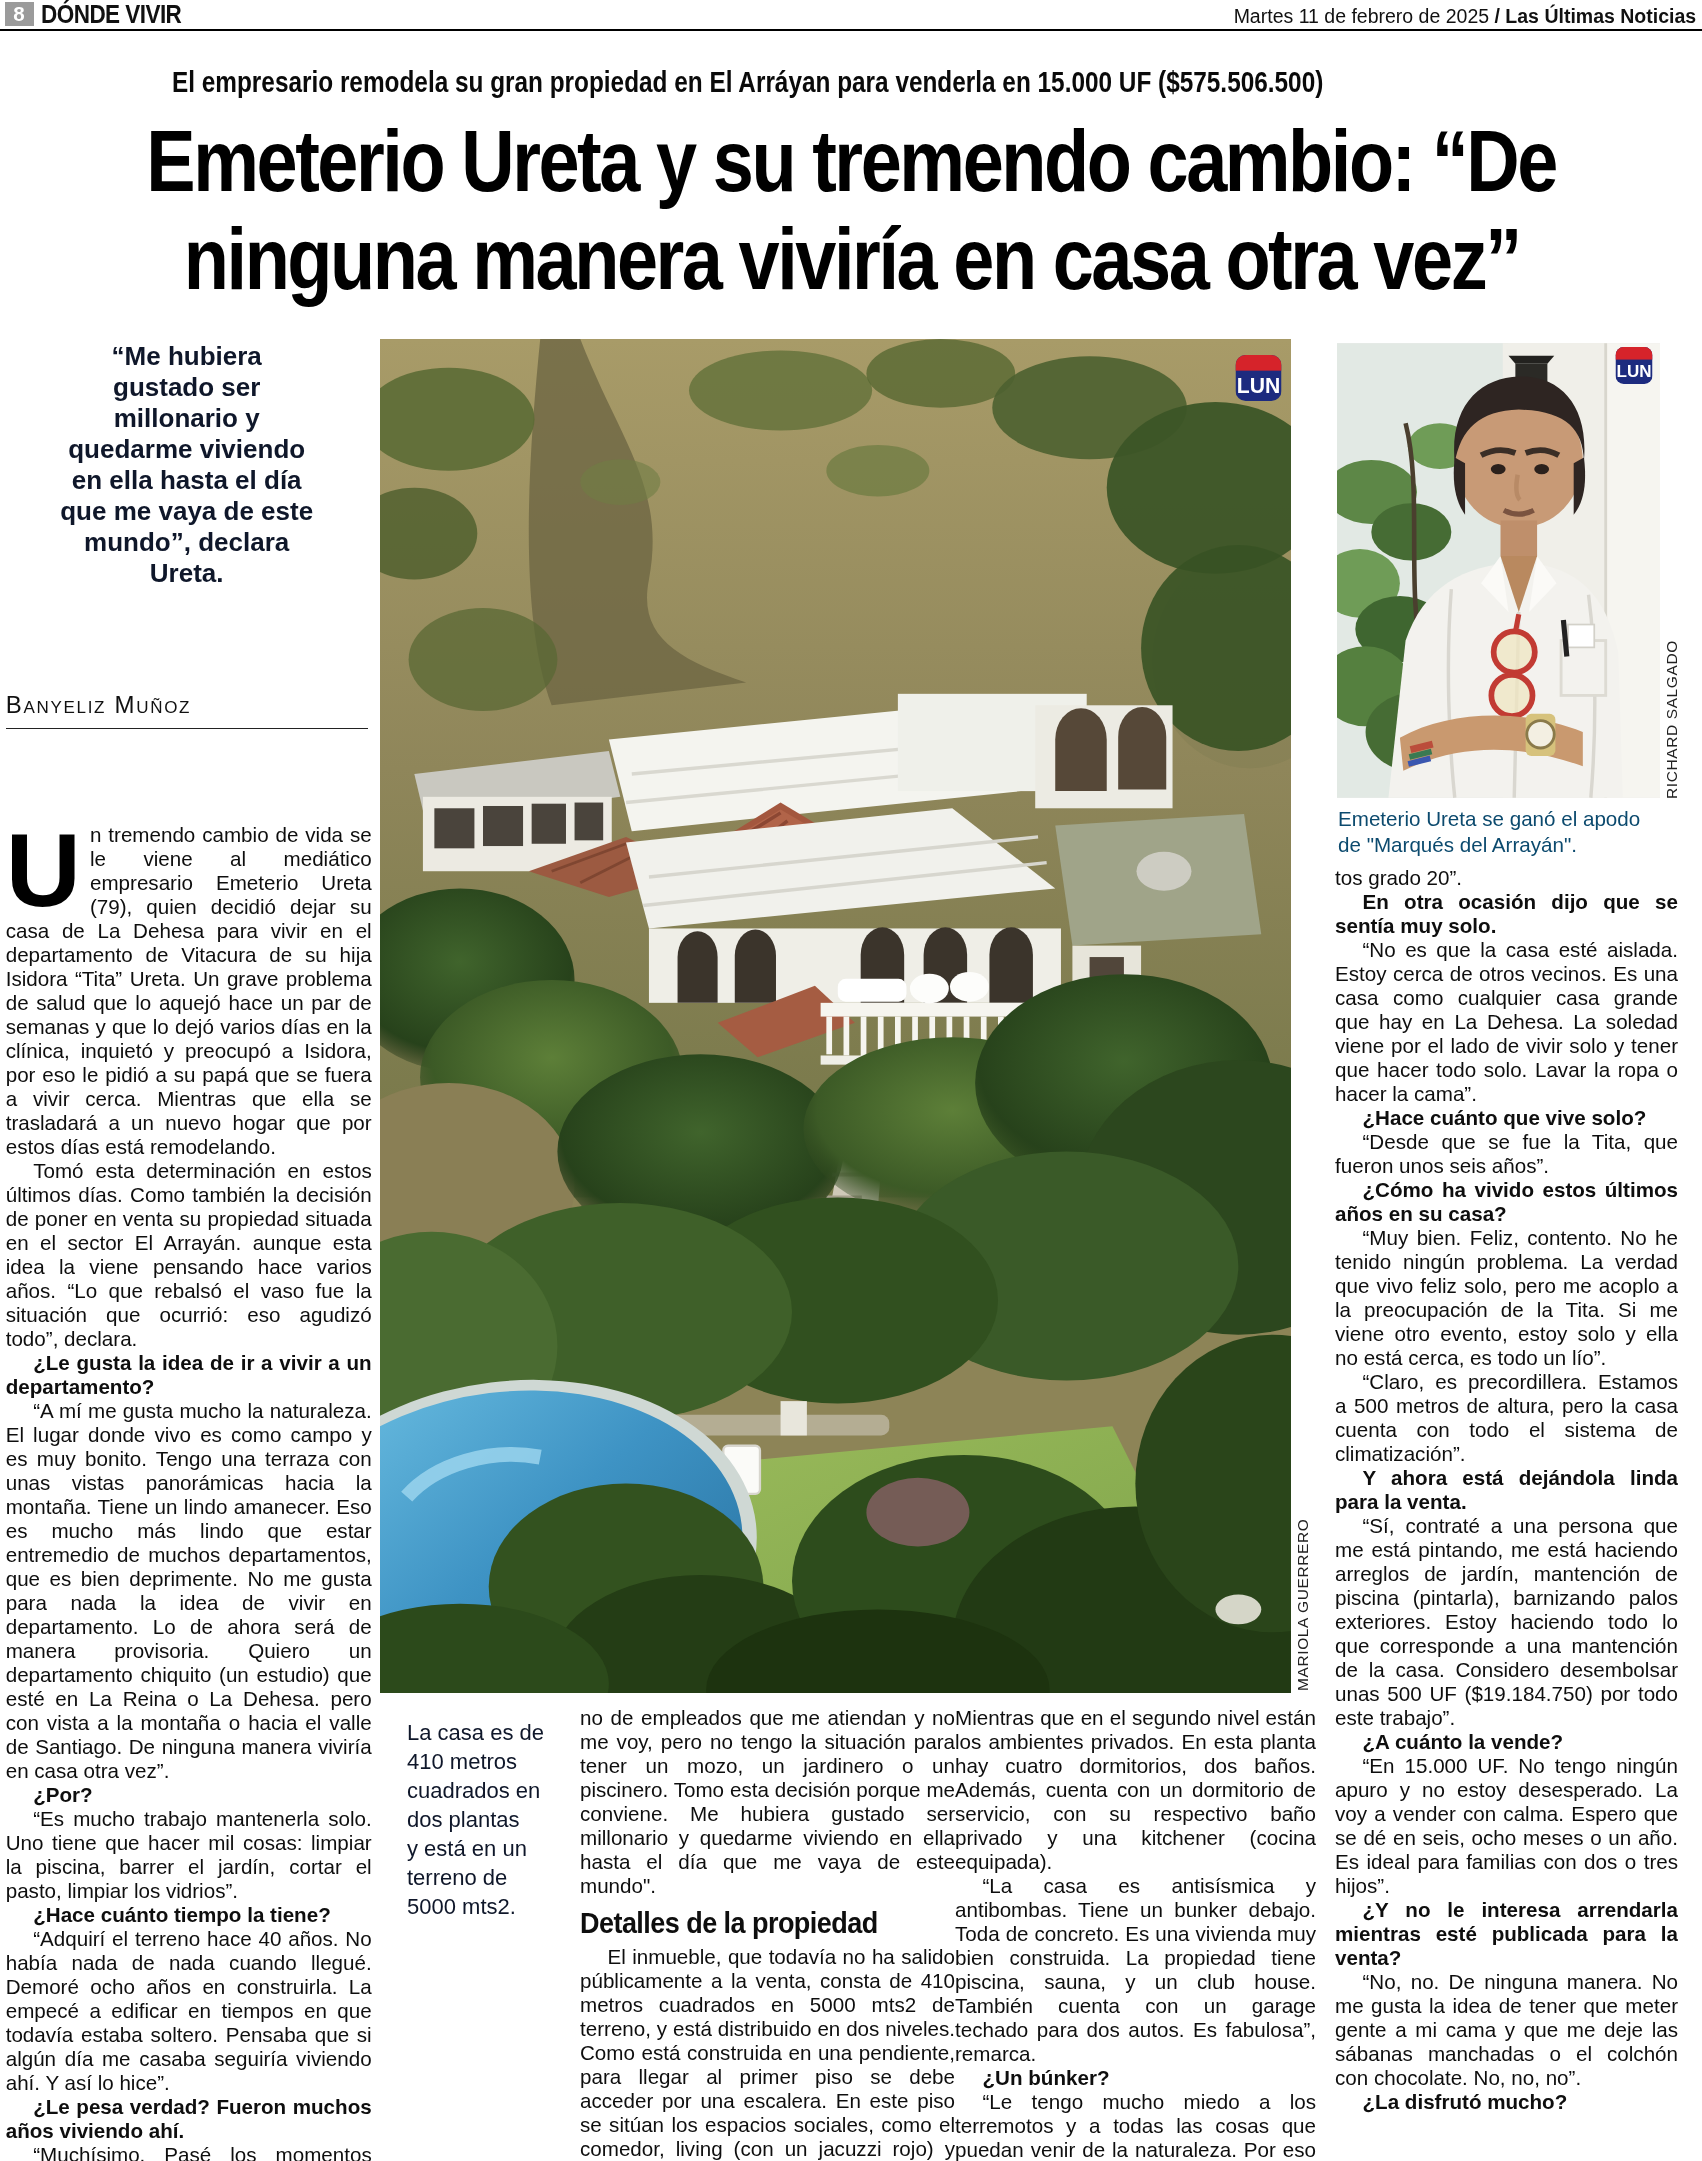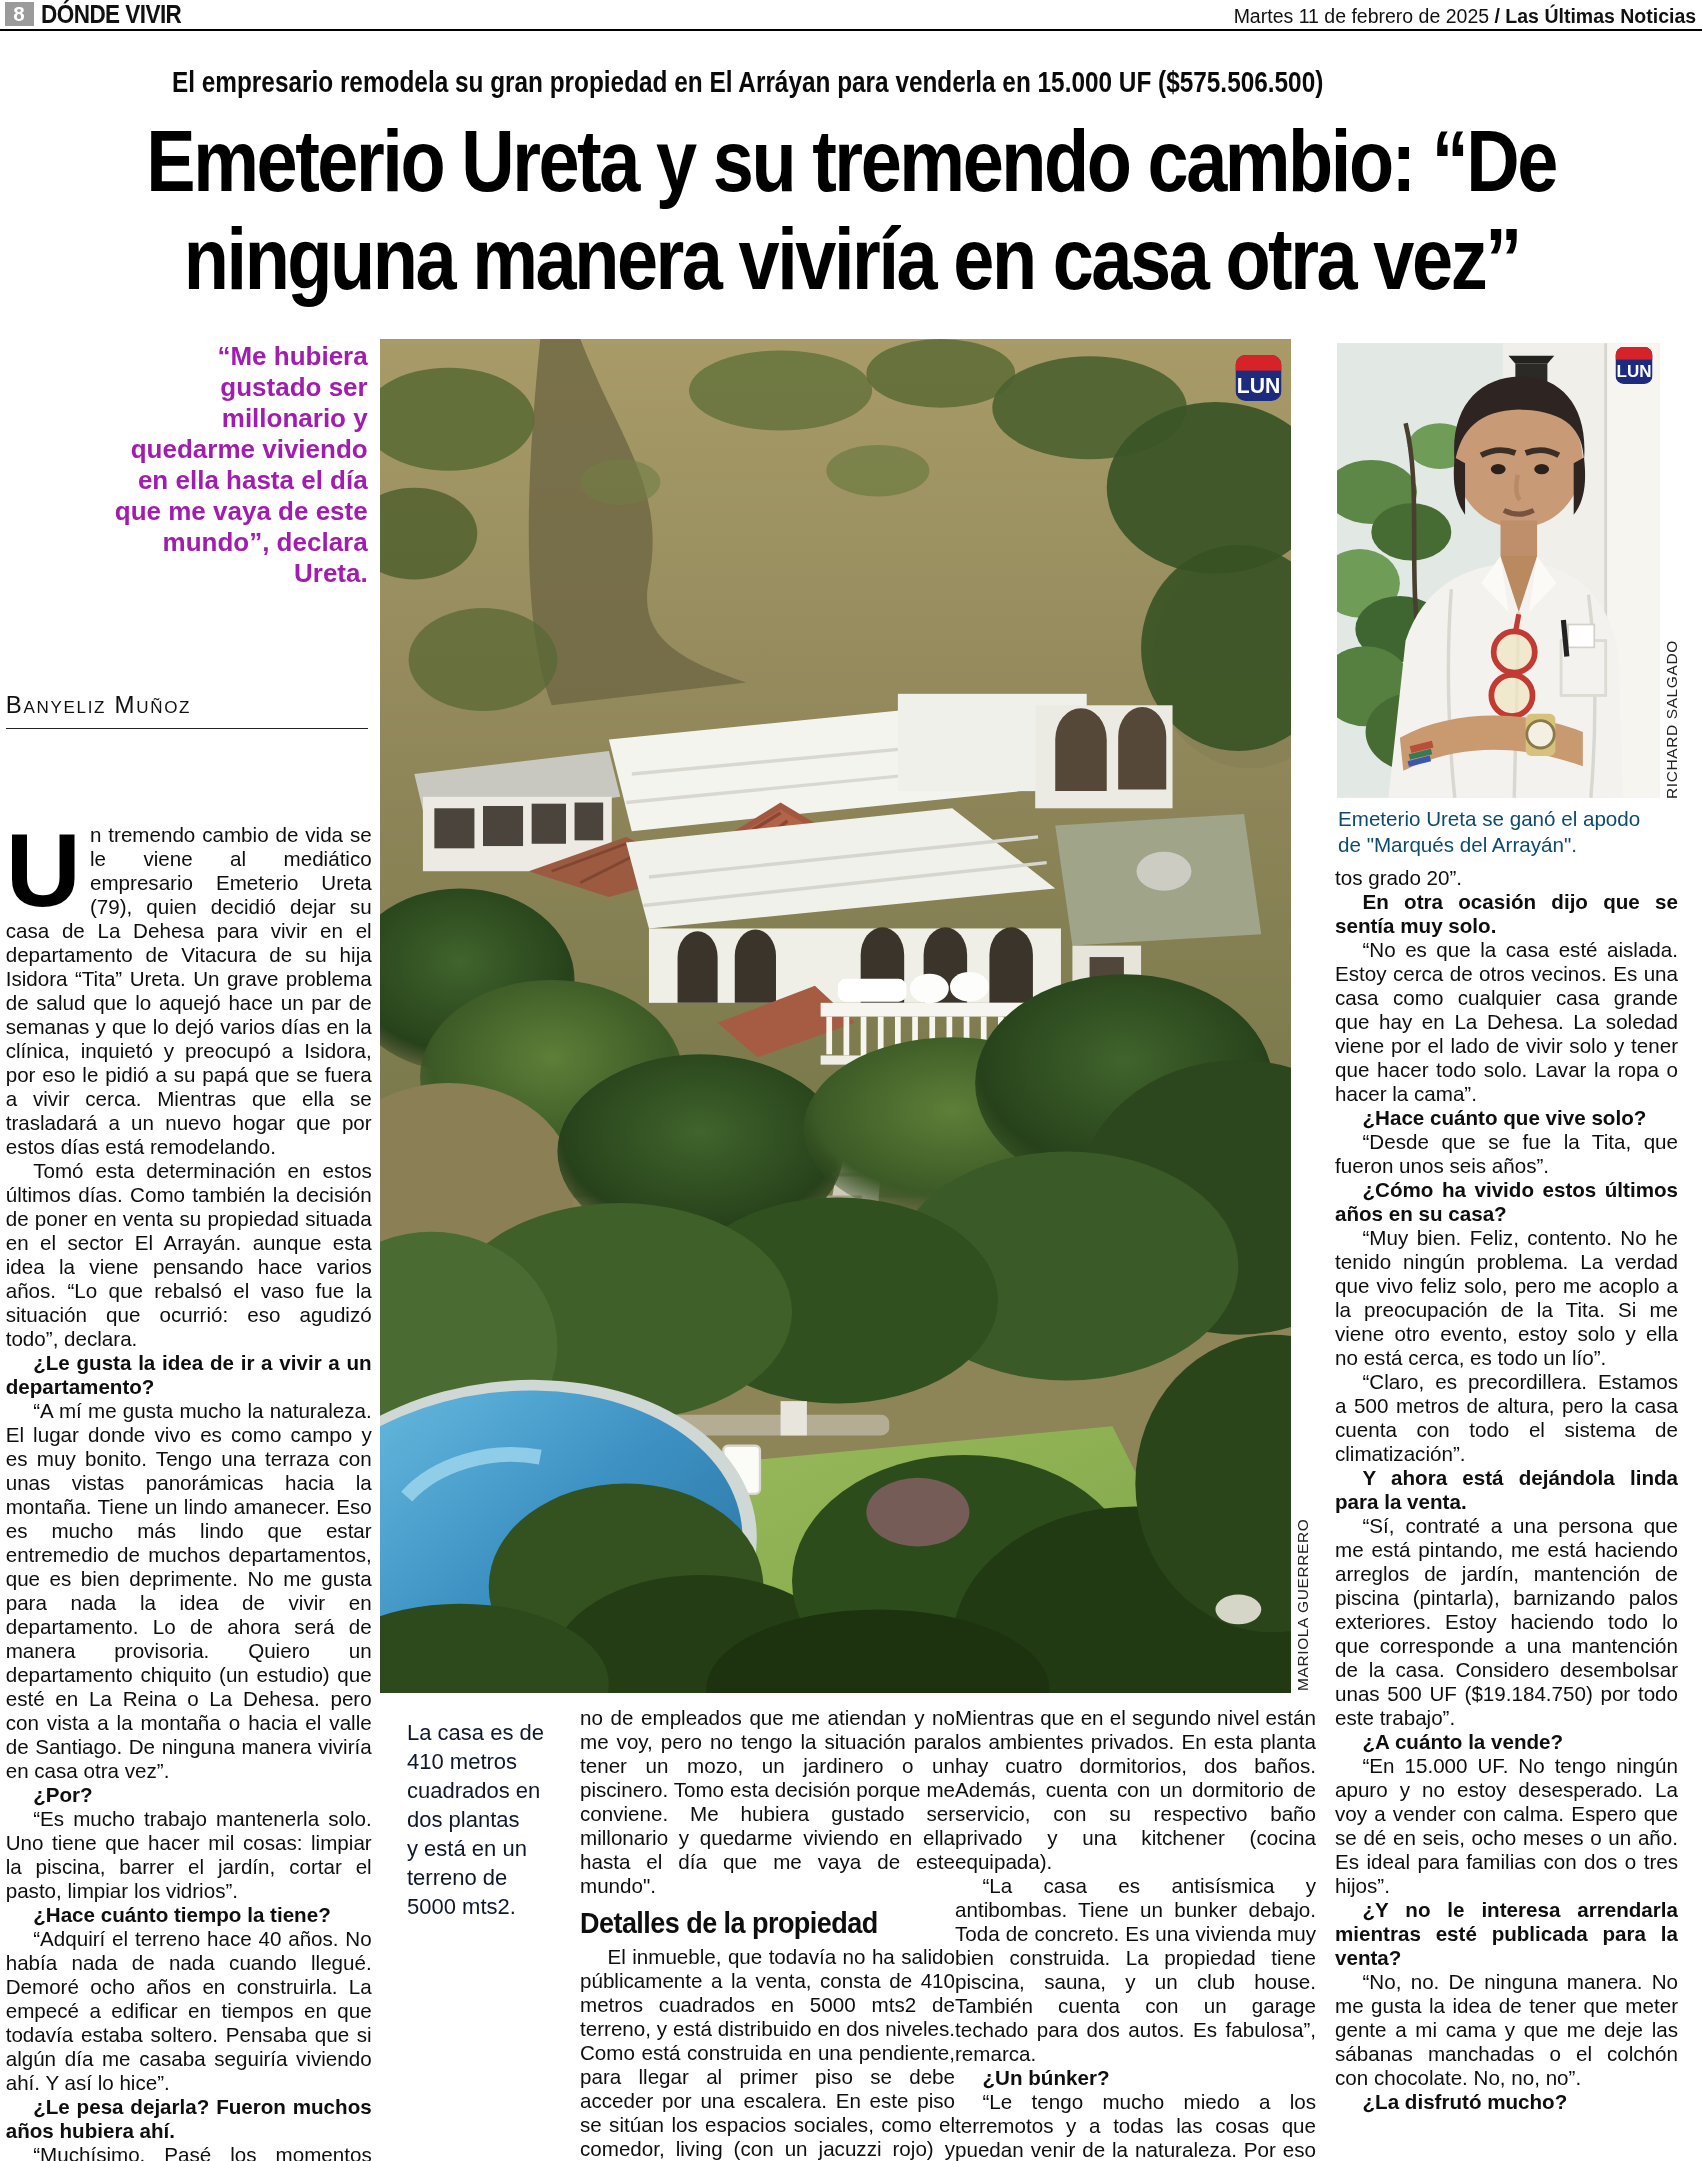--- a/index.html
+++ b/index.html
@@ -14,22 +14,22 @@
   #masthead-right .brand{font-weight:800;}
   #top-rule{position:absolute;left:0;top:29px;width:1703px;height:2.3px;background:#000;}
   
   #kicker{position:absolute;left:172px;top:66px;font-size:29px;font-weight:600;color:#0a0a0a;
           transform:scaleX(.84);transform-origin:left center;white-space:nowrap;letter-spacing:0;}
   #headline{position:absolute;left:0;top:112px;width:1703px;text-align:center;}
   .hl-line{display:block;}
   .hl-line>span{display:inline-block;transform:scaleX(.85);transform-origin:center;
           white-space:nowrap;font-size:87px;line-height:98px;font-weight:800;letter-spacing:-2.9px;color:#000;}
   
-  #pull-quote{position:absolute;left:5.7px;top:341px;width:362px;text-align:right;
-          font-size:26px;line-height:31px;font-weight:700;white-space:pre-line;color:#a21caf;}
+  #pull-quote{position:absolute;left:5.7px;top:341px;width:362px;text-align:center;
+          font-size:26px;line-height:31px;font-weight:700;white-space:pre-line;color:#0f172a;}
   #byline{position:absolute;left:5.7px;top:691px;width:362px;font-variant:small-caps;
           font-size:24px;letter-spacing:1.7px;font-weight:500;border-bottom:1.7px solid #222;padding-bottom:9px;}
   
   .body-col{position:absolute;font-size:20.6px;line-height:24px;text-align:justify;color:#0e0e0e;}
   .body-col p{margin:0;text-indent:27.5px;}
   .body-col p.noindent{text-indent:0;}
   .body-col p.q{font-weight:700;}
   #col1{left:5.7px;top:823px;width:366px;height:1338px;overflow:hidden;}
   #col2{left:580px;top:1706px;width:375px;height:456px;overflow:hidden;}
   #col3{left:955px;top:1706px;width:361px;height:456px;overflow:hidden;}
@@ -337,21 +337,21 @@
 
   <div id="col1" class="body-col">
     <p class="noindent"><span class="dropcap">U</span><span>n tremendo cambio de vida se le viene al mediático empresario Emeterio Ureta (79), quien decidió dejar su casa de La Dehesa para vivir en el departamento de Vitacura de su hija Isidora “Tita” Ureta. Un grave problema de salud que lo aquejó hace un par de semanas y que lo dejó varios días en la clínica, inquietó y preocupó a Isidora, por eso le pidió a su papá que se fuera a vivir cerca. Mientras que ella se trasladará a un nuevo hogar que por estos días está remodelando.</span></p>
     <p>Tomó esta determinación en estos últimos días. Como también la decisión de poner en venta su propiedad situada en el sector El Arrayán. aunque esta idea la viene pensando hace varios años. “Lo que rebalsó el vaso fue la situación que ocurrió: eso agudizó todo”, declara.</p>
     <p class="q">¿Le gusta la idea de ir a vivir a un departamento?</p>
     <p>“A mí me gusta mucho la naturaleza. El lugar donde vivo es como campo y es muy bonito. Tengo una terraza con unas vistas panorámicas hacia la montaña. Tiene un lindo amanecer. Eso es mucho más lindo que estar entremedio de muchos departamentos, que es bien deprimente. No me gusta para nada la idea de vivir en departamento. Lo de ahora será de manera provisoria. Quiero un departamento chiquito (un estudio) que esté en La Reina o La Dehesa. pero con vista a la montaña o hacia el valle de Santiago. De ninguna manera viviría en casa otra vez”.</p>
     <p class="q">¿Por?</p>
     <p>“Es mucho trabajo mantenerla solo. Uno tiene que hacer mil cosas: limpiar la piscina, barrer el jardín, cortar el pasto, limpiar los vidrios”.</p>
     <p class="q">¿Hace cuánto tiempo la tiene?</p>
     <p>“Adquirí el terreno hace 40 años. No había nada de nada cuando llegué. Demoré ocho años en construirla. La empecé a edificar en tiempos en que todavía estaba soltero. Pensaba que si algún día me casaba seguiría viviendo ahí. Y así lo hice”.</p>
-    <p class="q">¿Le pesa dejarla? Fueron muchos años hubiera ahí.</p>
+    <p class="q">¿Le pesa verdad? Fueron muchos años viviendo ahí.</p>
     <p>“Muchísimo. Pasé los momentos altos y bajos de mi vida. Vi crecer a mis hijos y compartí muy lindas situaciones. Si hubiera sido rico, no la vendo. Me lle-</p>
   </div>
 
   <div id="col2" class="body-col">
     <p class="noindent">no de empleados que me atiendan y no me voy, pero no tengo la situación para tener un mozo, un jardinero o un piscinero. Tomo esta decisión porque me conviene. Me hubiera gustado ser millonario y quedarme viviendo en ella hasta el día que me vaya de este mundo".</p>
     <span class="sec-header"><span>Detalles de la propiedad</span></span>
     <p>El inmueble, que todavía no ha salido públicamente a la venta, consta de 410 metros cuadrados en 5000 mts2 de terreno, y está distribuido en dos niveles. Como está construida en una pendiente, para llegar al primer piso se debe acceder por una escalera. En este piso se sitúan los espacios sociales, como el comedor, living (con un jacuzzi rojo) y cocina, todos en ambientes separados.</p>
   </div>
 
   <div id="col3" class="body-col">

